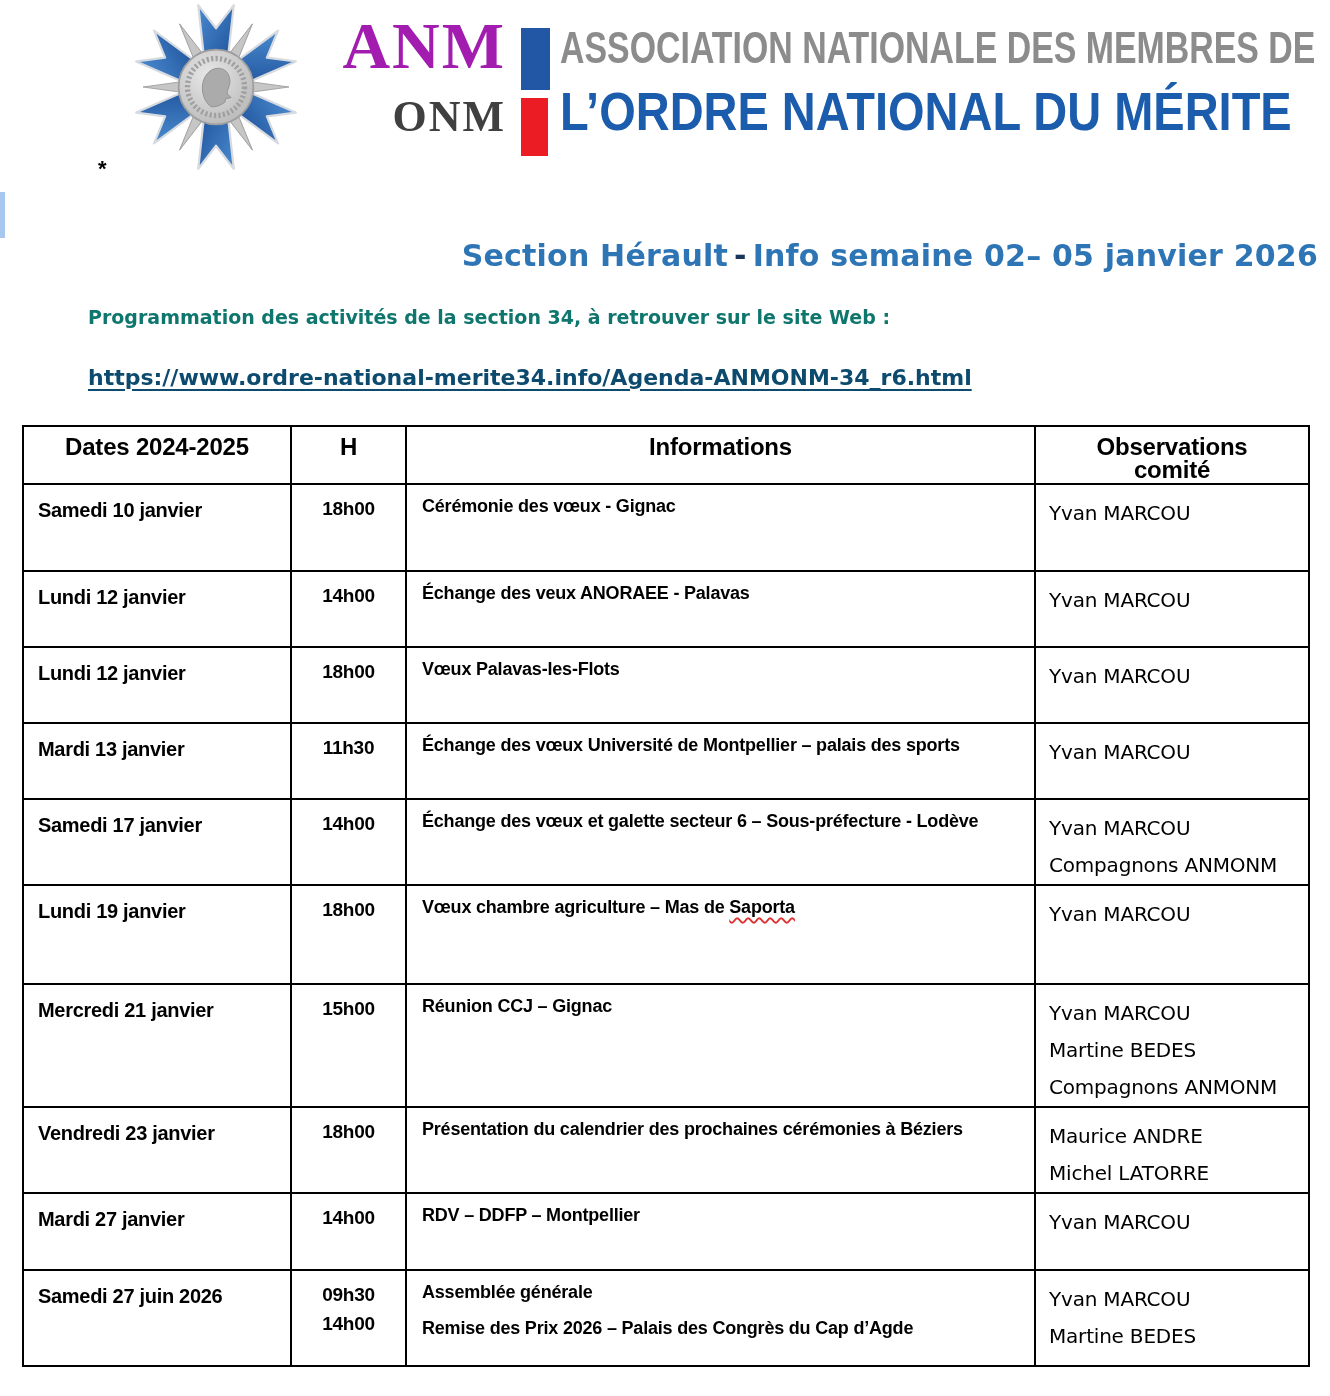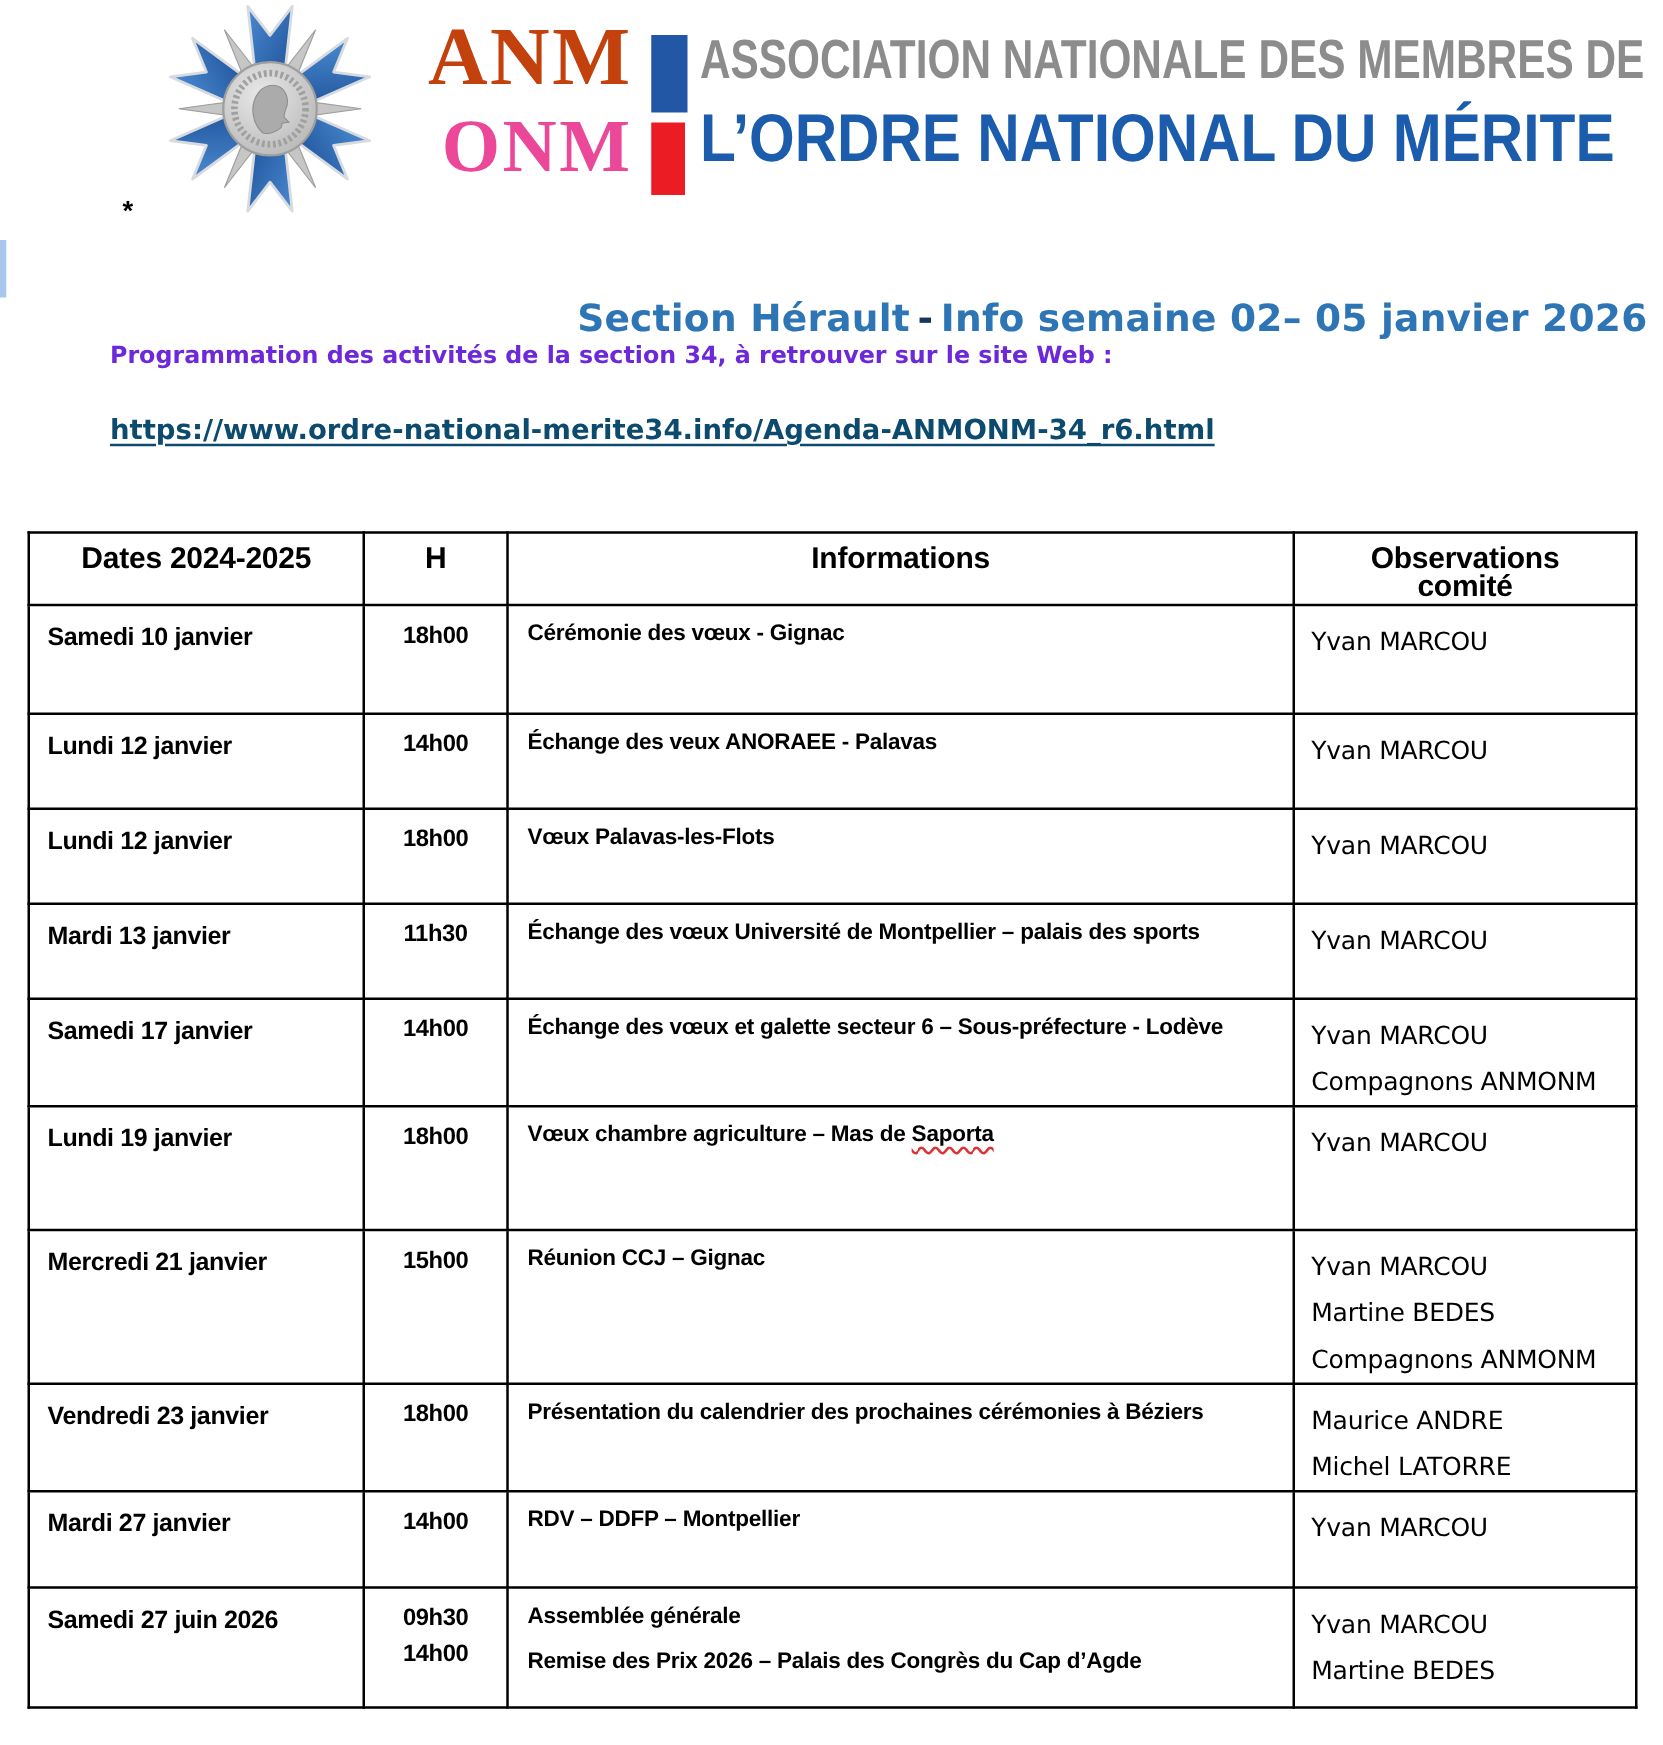--- a/index.html
+++ b/index.html
@@ -3,40 +3,40 @@
 <meta charset="utf-8">
 <style>
   * { margin:0; padding:0; box-sizing:border-box; }
   body { background:#ffffff; font-family:"Liberation Sans", sans-serif; }
   .page { position:relative; width:1330px; height:1396px; background:#ffffff; overflow:hidden; }
 
   
   .medal { position:absolute; left:112px; top:-2px; }
   .acronyms { position:absolute; left:322px; top:10px; width:184px; text-align:right;
               font-family:"Liberation Serif", serif; font-weight:bold; }
-  .acronym-top    { font-size:66px; line-height:72px; color:#c2410c; letter-spacing:2px; }
-  .acronym-bottom { font-size:60px; line-height:70px; color:#ec4899; letter-spacing:2px; }
+  .acronym-top    { font-size:66px; line-height:72px; color:#a21caf; letter-spacing:2px; }
+  .acronym-bottom { font-size:44px; line-height:70px; color:#404040; letter-spacing:2px; }
   .flag-bars { position:absolute; left:521px; top:28px; width:30px; }
   .flag-blue { width:29px; height:62px; background:#2257a5; }
   .flag-red  { width:27px; height:58px; background:#ec1c24; margin-top:8px; }
   .org-lines { position:absolute; left:560px; top:22px; white-space:nowrap; }
   .org-line1 { display:inline-block; transform:scaleX(0.77); transform-origin:0 50%;
                font-weight:bold; font-size:44px; line-height:52px; color:#8c8c8c; }
   .org-line2 { display:inline-block; transform:scaleX(0.87); transform-origin:0 50%;
                font-weight:bold; font-size:54px; line-height:62px; color:#1b5cac; margin-top:6px; }
   .asterisk { position:absolute; left:98px; top:156px; font-size:22px; font-weight:bold; color:#000; }
   .left-fragment { position:absolute; left:0; top:192px; width:5px; height:46px; background:#a8c7ee; }
 
   
   .content { position:absolute; left:88px; top:238px; width:1230px; }
   .doc-title { font-family:"DejaVu Sans", sans-serif; font-weight:bold; font-size:30px;
                color:#2e75b6; letter-spacing:0.2px;text-align:right; }
   .title-sep { color:#17365d; padding:0 6px; }
-  .doc-subtitle { font-family:"DejaVu Sans", sans-serif; font-weight:bold;
-                  font-size:19px; color:#6d28d9; }
+  .doc-subtitle { margin-top:33px; font-family:"DejaVu Sans", sans-serif; font-weight:bold;
+                  font-size:19px; color:#0f766e; }
   .doc-link-row { margin-top:37px; }
   .doc-link { font-family:"DejaVu Sans", sans-serif; font-weight:bold; font-size:22px;
               color:#0c4a6e; text-decoration:underline; text-decoration-thickness:2px;
               text-underline-offset:4px; }
 
   
   table.agenda { position:absolute; left:22px; top:425px; width:1286px;
                  border-collapse:collapse; table-layout:fixed; }
   table.agenda td, table.agenda th { border:2px solid #000; vertical-align:top; background:#fff; }
   th.h-cell { font-weight:bold; font-size:24px; text-align:center; padding-top:8px;

